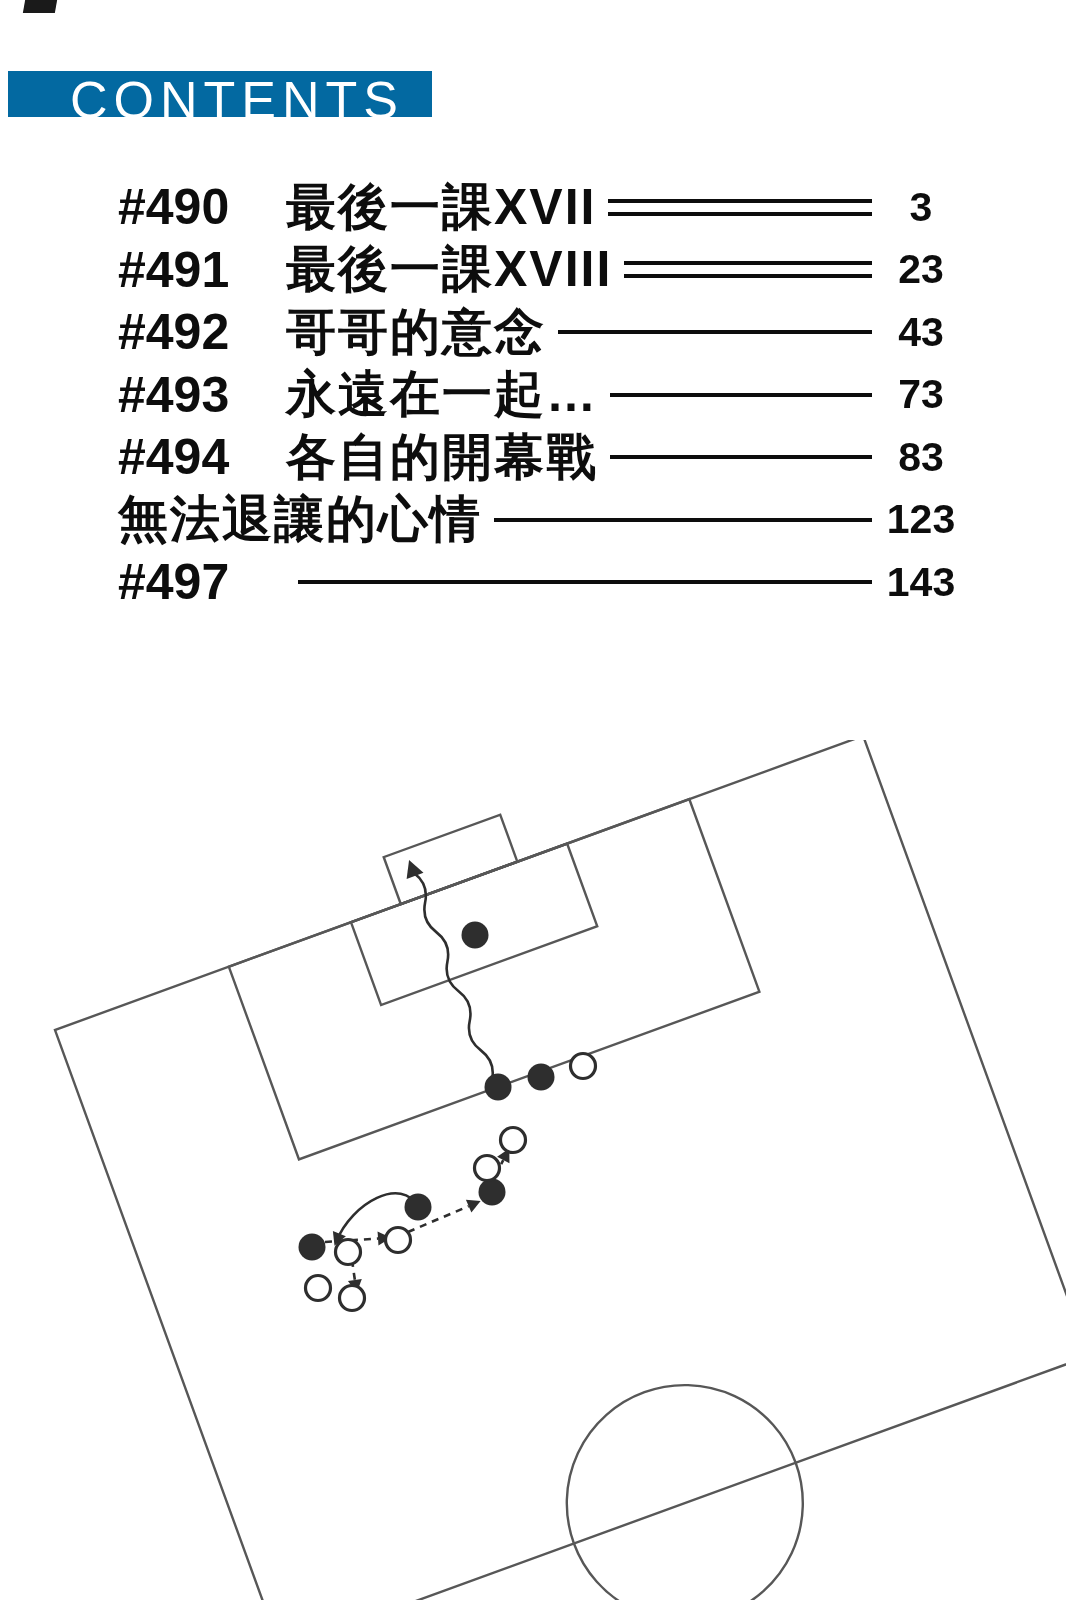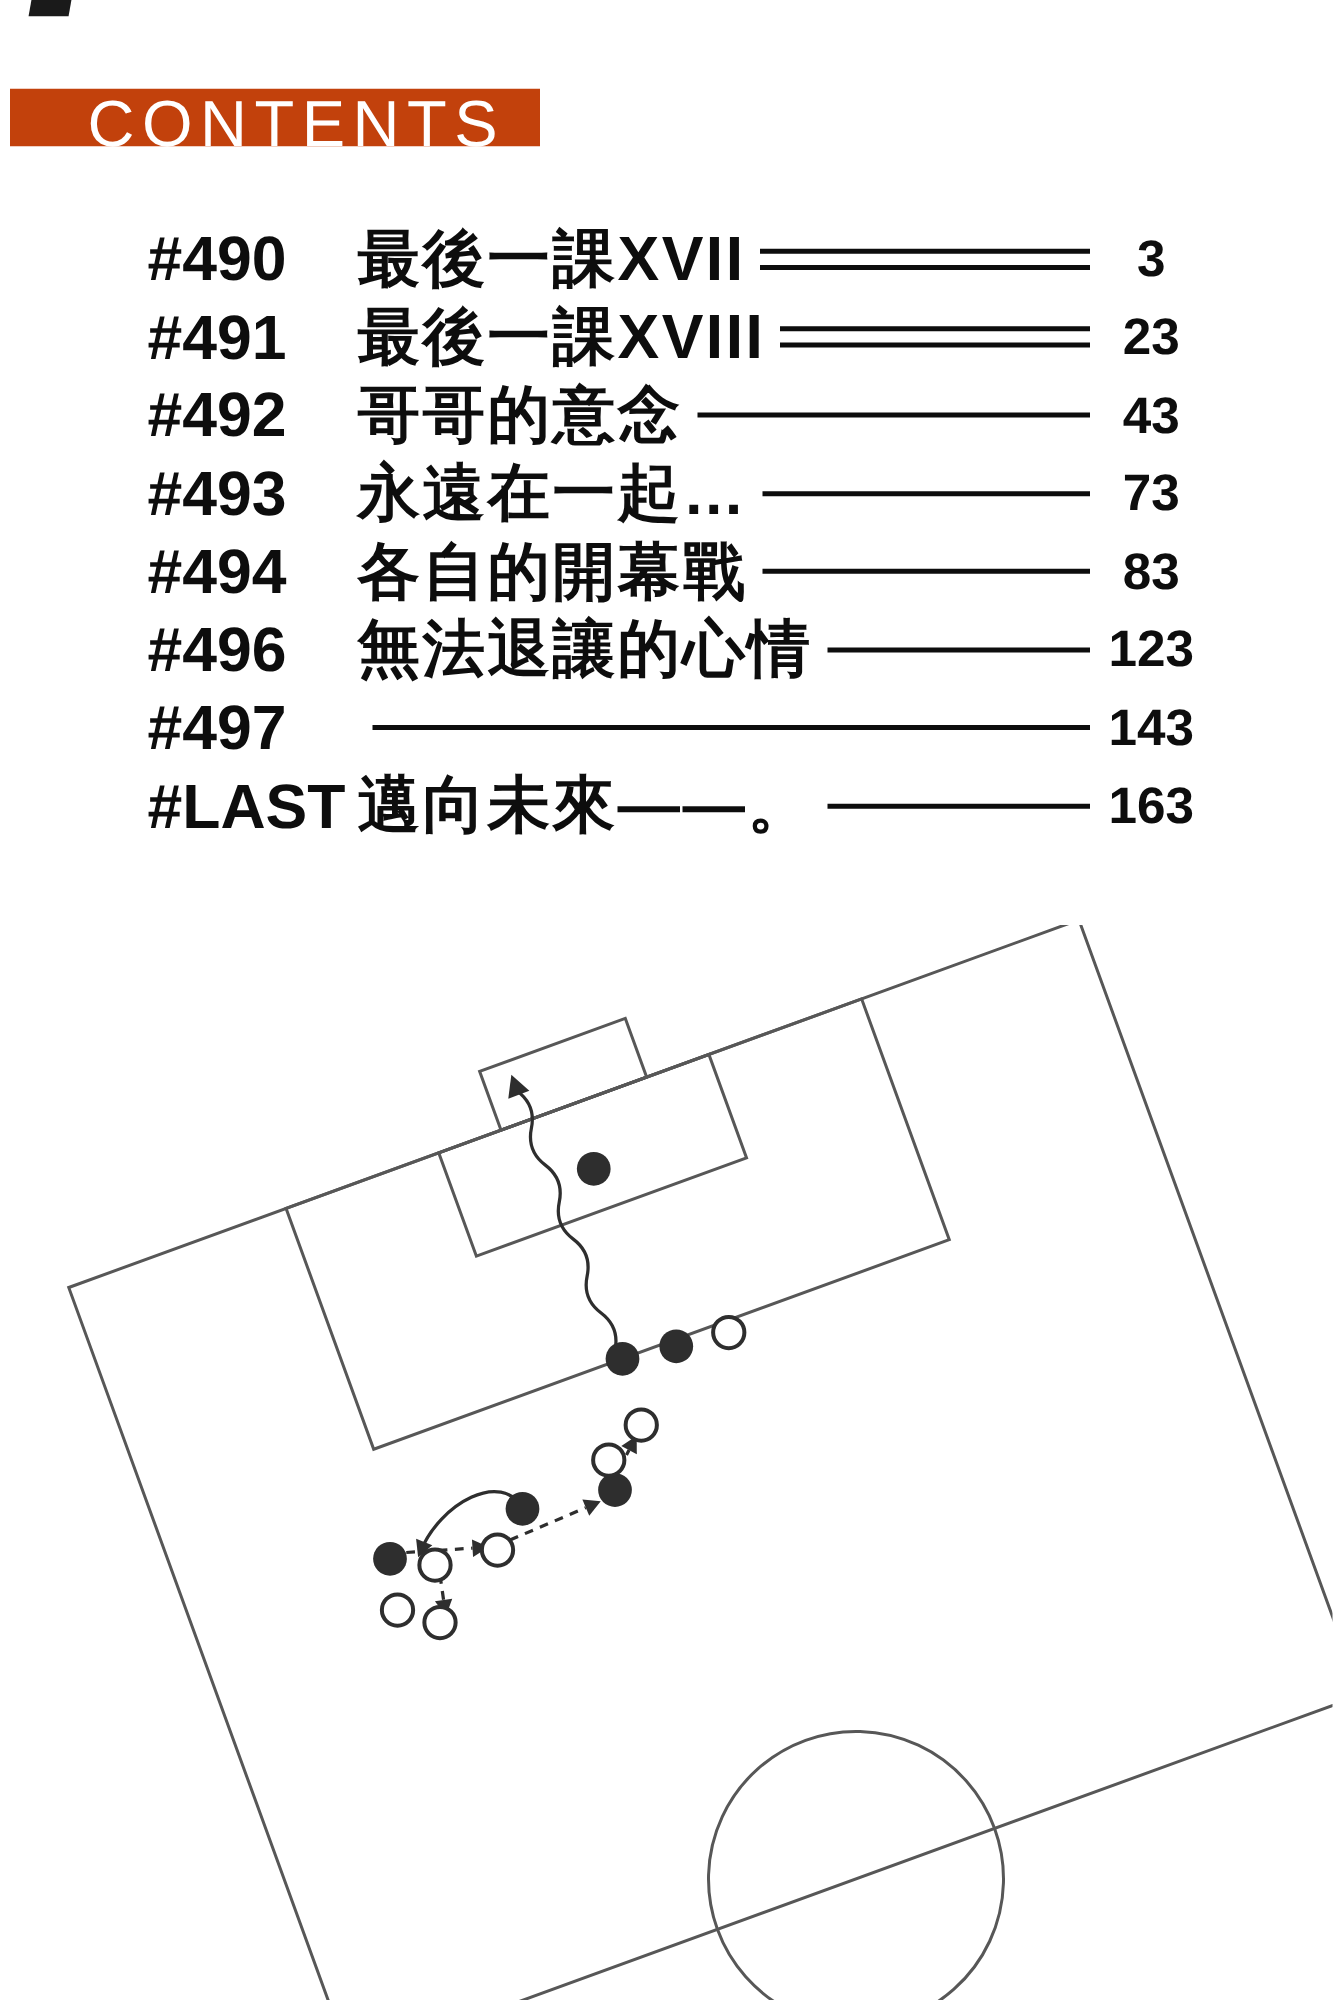--- a/index.html
+++ b/index.html
@@ -7,21 +7,21 @@
     width:1066px;height:1600px;position:relative;overflow:hidden;
     background:#ffffff;color:#0d0d0d;
     font-family:"Liberation Sans","DejaVu Sans",sans-serif;
   }
   .artifact{
     position:absolute;left:24px;top:0;width:32px;height:13px;
     background:#1a1a1a;transform:skewX(-10deg);
   }
   .header{
     position:absolute;left:8px;top:71px;width:424px;height:46px;
-    background:#c2410c;
+    background:#0369a1;
   }
   .header span{
     display:block;line-height:58px;padding-left:62px;
     font-size:52px;letter-spacing:6px;color:#ffffff;font-weight:400;
     white-space:nowrap;
   }
   .toc{position:absolute;left:118px;top:176px;right:100px;}
   .row{display:flex;align-items:center;height:62.5px;}
   .num{
     width:168px;flex:0 0 168px;font-size:50px;font-weight:700;
@@ -69,35 +69,28 @@
       <span class="leader single"></span>
       <span class="page">73</span>
     </div>
     <div class="row">
       <span class="num">#494</span>
       <span class="title">各自的開幕戰</span>
       <span class="leader single"></span>
       <span class="page">83</span>
     </div>
     <div class="row">
-      <span class="num">#496</span>
       <span class="title">無法退讓的心情</span>
       <span class="leader single"></span>
       <span class="page">123</span>
     </div>
     <div class="row">
       <span class="num">#497</span>
       <span class="leader single"></span>
       <span class="page">143</span>
-    </div>
-    <div class="row">
-      <span class="num">#LAST</span>
-      <span class="title">邁向未來——。</span>
-      <span class="leader single"></span>
-      <span class="page">163</span>
     </div>
   </div>
 
 <svg id="diagram" width="1066" height="860" viewBox="0 0 1066 860">
     <g transform="translate(55,290) rotate(-20)" fill="none" stroke="#575757" stroke-width="2.4">
       <rect x="0" y="0" width="860" height="660"></rect>
       <rect x="185" y="0" width="490" height="205"></rect>
       <rect x="315" y="0" width="230" height="88"></rect>
       <rect x="368" y="-50" width="124" height="50"></rect>
       <circle cx="430" cy="660" r="118"></circle>

